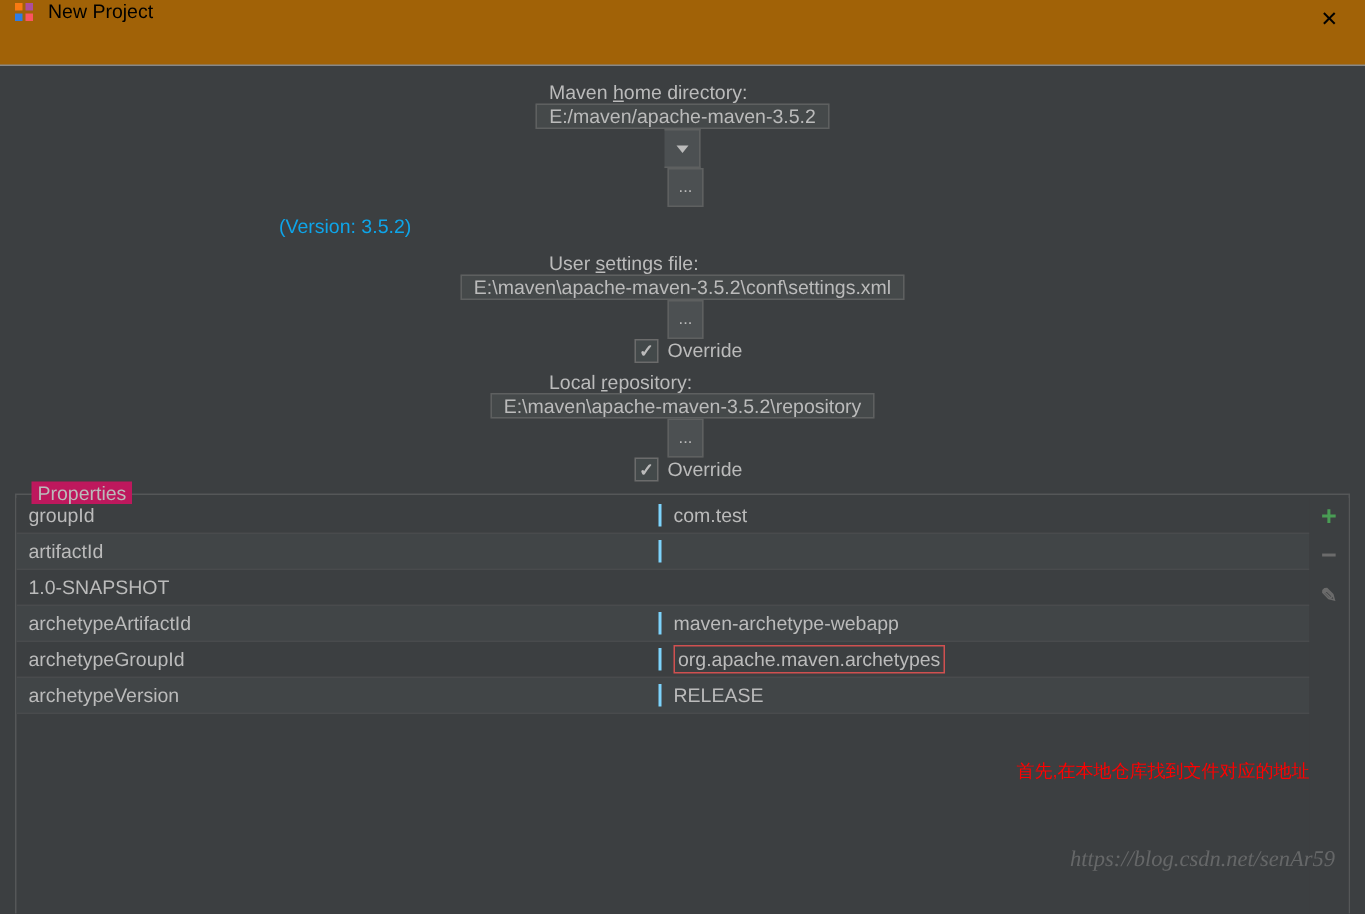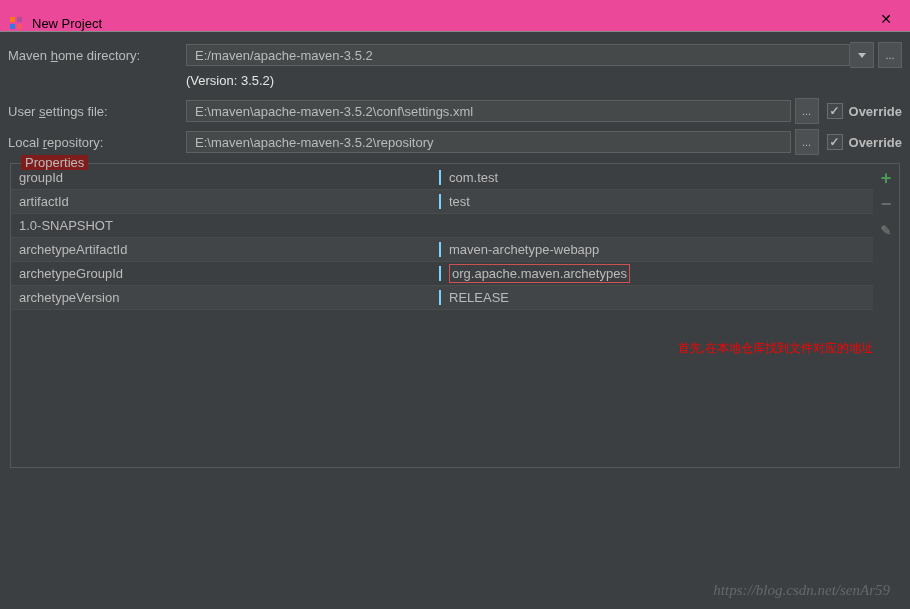--- a/index.html
+++ b/index.html
@@ -6,24 +6,24 @@
     body {
       font-family: "Segoe UI", Arial, sans-serif;
       font-size: 13px;
       color: #bbbbbb;
       background: #3c3f41;
       width: 910px;
       height: 609px;
       overflow: hidden;
     }
     .titlebar {
-      height: 32px;
-      background: #ec4899;
-      display: flex;
-      align-items: flex-end;
+      height: 44px;
+      background: #a16207;
+      display: flex;
+      align-items: flex-start;
       padding: 0 8px;
       border-bottom: 1px solid #888;
       color: #000;
     }
     .titlebar-icon {
       width: 16px; height: 16px;
       margin-right: 8px;
       display: inline-flex;
       align-items: center;
       justify-content: center;
@@ -36,20 +36,21 @@
     }
     .dialog-body {
       background: #3c3f41;
       padding: 10px 8px;
     }
     .form-row {
       display: flex;
       align-items: center;
       margin-bottom: 5px;
       min-height: 26px;
+      flex-direction: column;
     }
     .form-label {
       width: 178px;
       color: #bbbbbb;
       font-size: 13px;
     }
     .form-label u { text-decoration: underline; }
     .form-input {
       flex: 1;
       background: #45494a;
@@ -84,58 +85,56 @@
       margin-left: 4px;
       display: flex;
       align-items: center;
       justify-content: center;
       cursor: pointer;
       font-size: 11px;
       color: #bbbbbb;
     }
     .checkbox-wrap {
       display: flex;
-      align-items: center;
       margin-left: 8px;
       cursor: pointer;
-      font-weight: bold;
     }
     .checkbox {
       width: 16px; height: 16px;
       background: #43494a;
       border: 1px solid #6b6b6b;
       margin-right: 6px;
       display: flex;
       align-items: center;
       justify-content: center;
     }
     .checkbox.checked::after {
       content: "✓";
       color: #bbbbbb;
       font-size: 12px;
       font-weight: bold;
     }
     .version-text {
       margin-left: 178px;
-      color: #e5e5e5;
+      color: #0ea5e9;
       font-size: 13px;
       margin-bottom: 10px;
       margin-top: 2px;
     }
     .properties-frame {
       border: 1px solid #555758;
       margin: 8px 2px 2px 2px;
       position: relative;
       padding-top: 2px;
     }
     .properties-legend {
       position: absolute;
       top: -9px;
       left: 10px;
-      background: #7f1d1d;
+      background: #be185d;
       padding: 0 4px;
       color: #bbbbbb;
       font-size: 13px;
     }
     .properties-table {
       display: flex;
     }
     .table-body { flex: 1; }
     .table-row {
       display: flex;
@@ -185,21 +184,21 @@
     .edit-icon { color: #6b6b6b; font-size: 13px; }
     .annotation {
       color: #ff0000;
       font-size: 12px;
       text-align: right;
       padding: 30px 0;
     }
     .table-spacer { height: 80px; }
     .watermark {
       position: absolute;
-      bottom: 10px;
+      bottom: 27px;
       right: 20px;
       color: #888;
       font-style: italic;
       font-size: 15px;
       opacity: 0.55;
       font-family: Georgia, serif;
     }
   </style>
 </head>
 <body>
@@ -258,21 +257,20 @@
   <div class="properties-frame">
     <div class="properties-legend">Properties</div>
     <div class="properties-table">
       <div class="table-body">
         <div class="table-row">
           <div class="cell-key">groupId</div>
           <div class="cell-val">com.test</div>
         </div>
         <div class="table-row">
           <div class="cell-key">artifactId</div>
-          <div class="cell-val">test</div>
         </div>
         <div class="table-row">
           <div class="cell-val">1.0-SNAPSHOT</div>
         </div>
         <div class="table-row">
           <div class="cell-key">archetypeArtifactId</div>
           <div class="cell-val">maven-archetype-webapp</div>
         </div>
         <div class="table-row">
           <div class="cell-key">archetypeGroupId</div>

